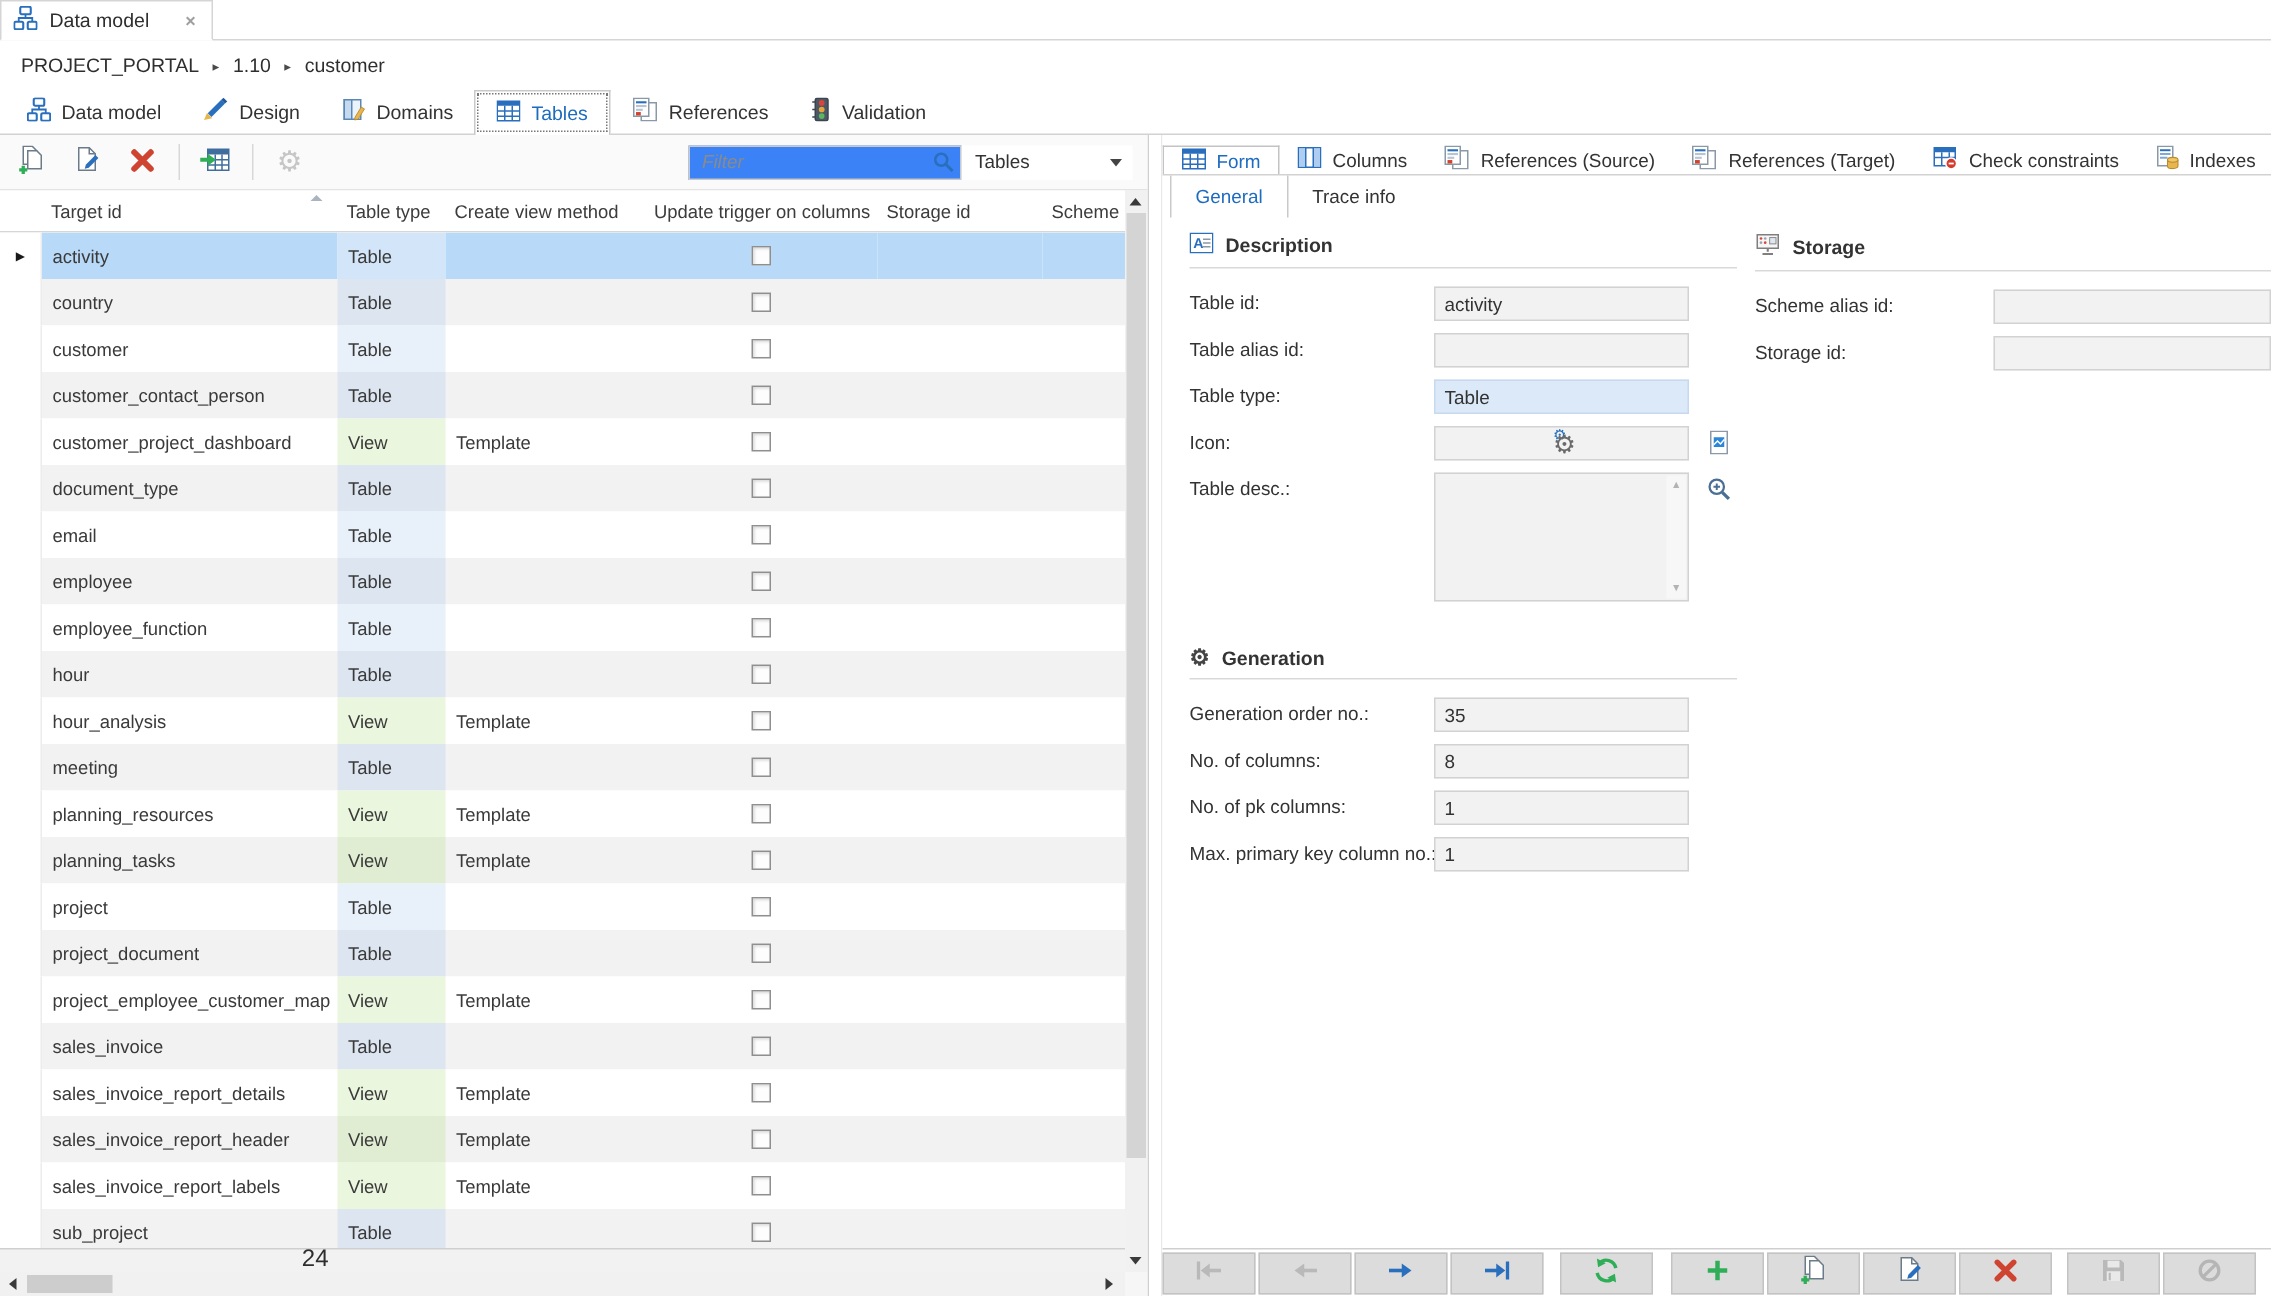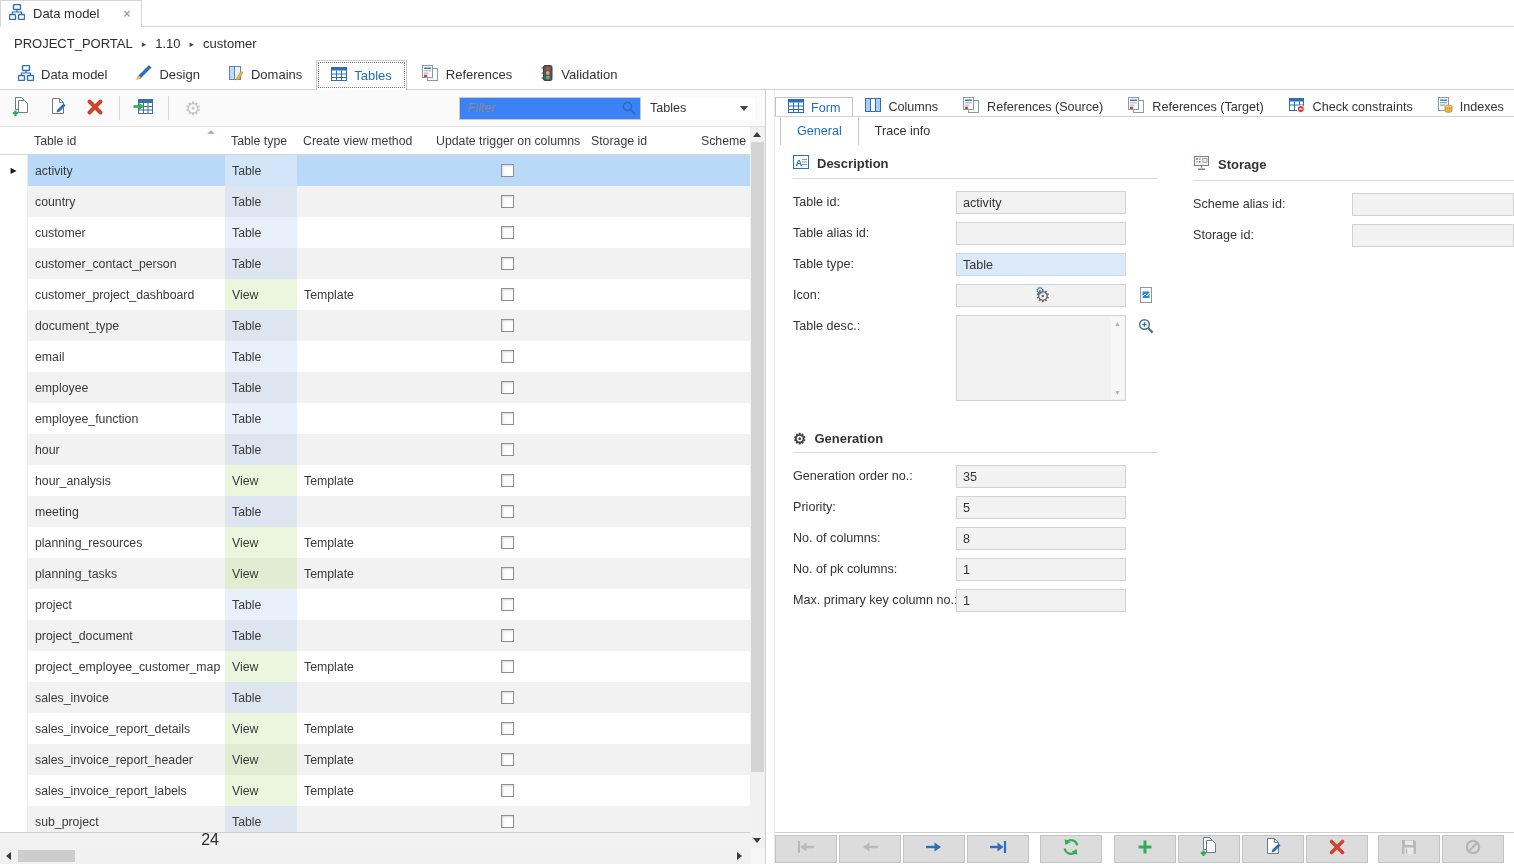--- a/index.html
+++ b/index.html
@@ -79,21 +79,21 @@
 
 .right{flex:1;display:flex;flex-direction:column;min-width:0;background:#fff}
 .rtoolbar{height:27px;display:flex;align-items:flex-end;border-bottom:1px solid #d2d2d2;overflow:hidden;flex:none}
 .rtab{display:flex;align-items:center;gap:7px;padding:0 12px;font-size:12.6px;color:#333;white-space:nowrap}
 .rtab.sel{border:1px solid #c3c3c3;border-bottom:none;margin-bottom:-1px;background:#fff;color:#1e6cc0}
 .subtabs{height:28px;display:flex;align-items:stretch;padding-left:5px;flex:none}
 .stab{display:flex;align-items:center;padding:0 16px;font-size:12.6px;color:#333}
 .stab.sel{border-left:1px solid #c9c9c9;border-right:1px solid #c9c9c9;color:#1e6cc0}
 .rcontent{flex:1;display:flex;padding:10px 0 0 18px;overflow:hidden}
 .col-l{width:365px;flex:none}
-.col-r{margin-left:35px;flex:1;min-width:0}
+.col-r{margin-left:12px;flex:1;min-width:0}
 .sec-h{display:flex;align-items:center;gap:8px;font-weight:bold;font-size:13px;color:#333;padding-bottom:6px;border-bottom:1px solid #d9d9d9;margin-bottom:12px}
 .frow{display:flex;align-items:flex-start;margin-bottom:8px;min-height:23px}
 .frow label{width:163px;font-size:12.6px;padding-top:4px;flex:none;color:#333;white-space:nowrap}
 .col-r .frow label{width:159px}
 .fld{width:170px;height:23px;background:#f2f2f2;border:1px solid #d2d2d2;font-size:12.6px;padding:0 6px;color:#333;font-family:inherit;flex:none}
 .col-r .fld{flex:1;width:auto;min-width:0}
 .fld.blue{background:#dce9f8;border-color:#c7d9ee}
 .icon-fld{display:flex;align-items:center;justify-content:center;position:relative}
 .gear-b{color:#2a6fbd;font-size:10px;position:relative;top:-5px;left:4px;line-height:1}
 .gear-g{color:#6a6a6a;font-size:17px;position:relative;top:1px;margin-left:-5px;line-height:1}
@@ -242,21 +242,21 @@
           <div class="scope">
             <span>Tables</span>
             <span class="dd-arrow"></span>
           </div>
         </div>
       </div>
 
       <div class="ghead">
         <div class="hc w-g"></div>
         <div class="hc w-id">
-            <span>Table id</span>
+            <span>Target id</span>
             <span class="sort"></span>
           </div>
         <div class="hc w-ty">
             <span>Table type</span>
           </div>
         <div class="hc w-me">
             <span>Create view method</span>
           </div>
         <div class="hc w-tr">
             <span>Update trigger on columns</span>
@@ -668,24 +668,20 @@
           <div class="section gen">
             <div class="sec-h">
               <span class="gear-hdr">⚙</span>
               <span>Generation</span>
             </div>
             <div class="frow">
               <label>Generation order no.:</label>
               <input class="fld" readonly="" value="35" style="">
             </div>
             <div class="frow">
-              <label>Priority:</label>
-              <input class="fld" readonly="" value="5" style="">
-            </div>
-            <div class="frow">
               <label>No. of columns:</label>
               <input class="fld" readonly="" value="8" style="">
             </div>
             <div class="frow">
               <label>No. of pk columns:</label>
               <input class="fld" readonly="" value="1" style="">
             </div>
             <div class="frow">
               <label>Max. primary key column no.:</label>
               <input class="fld" readonly="" value="1" style="">

